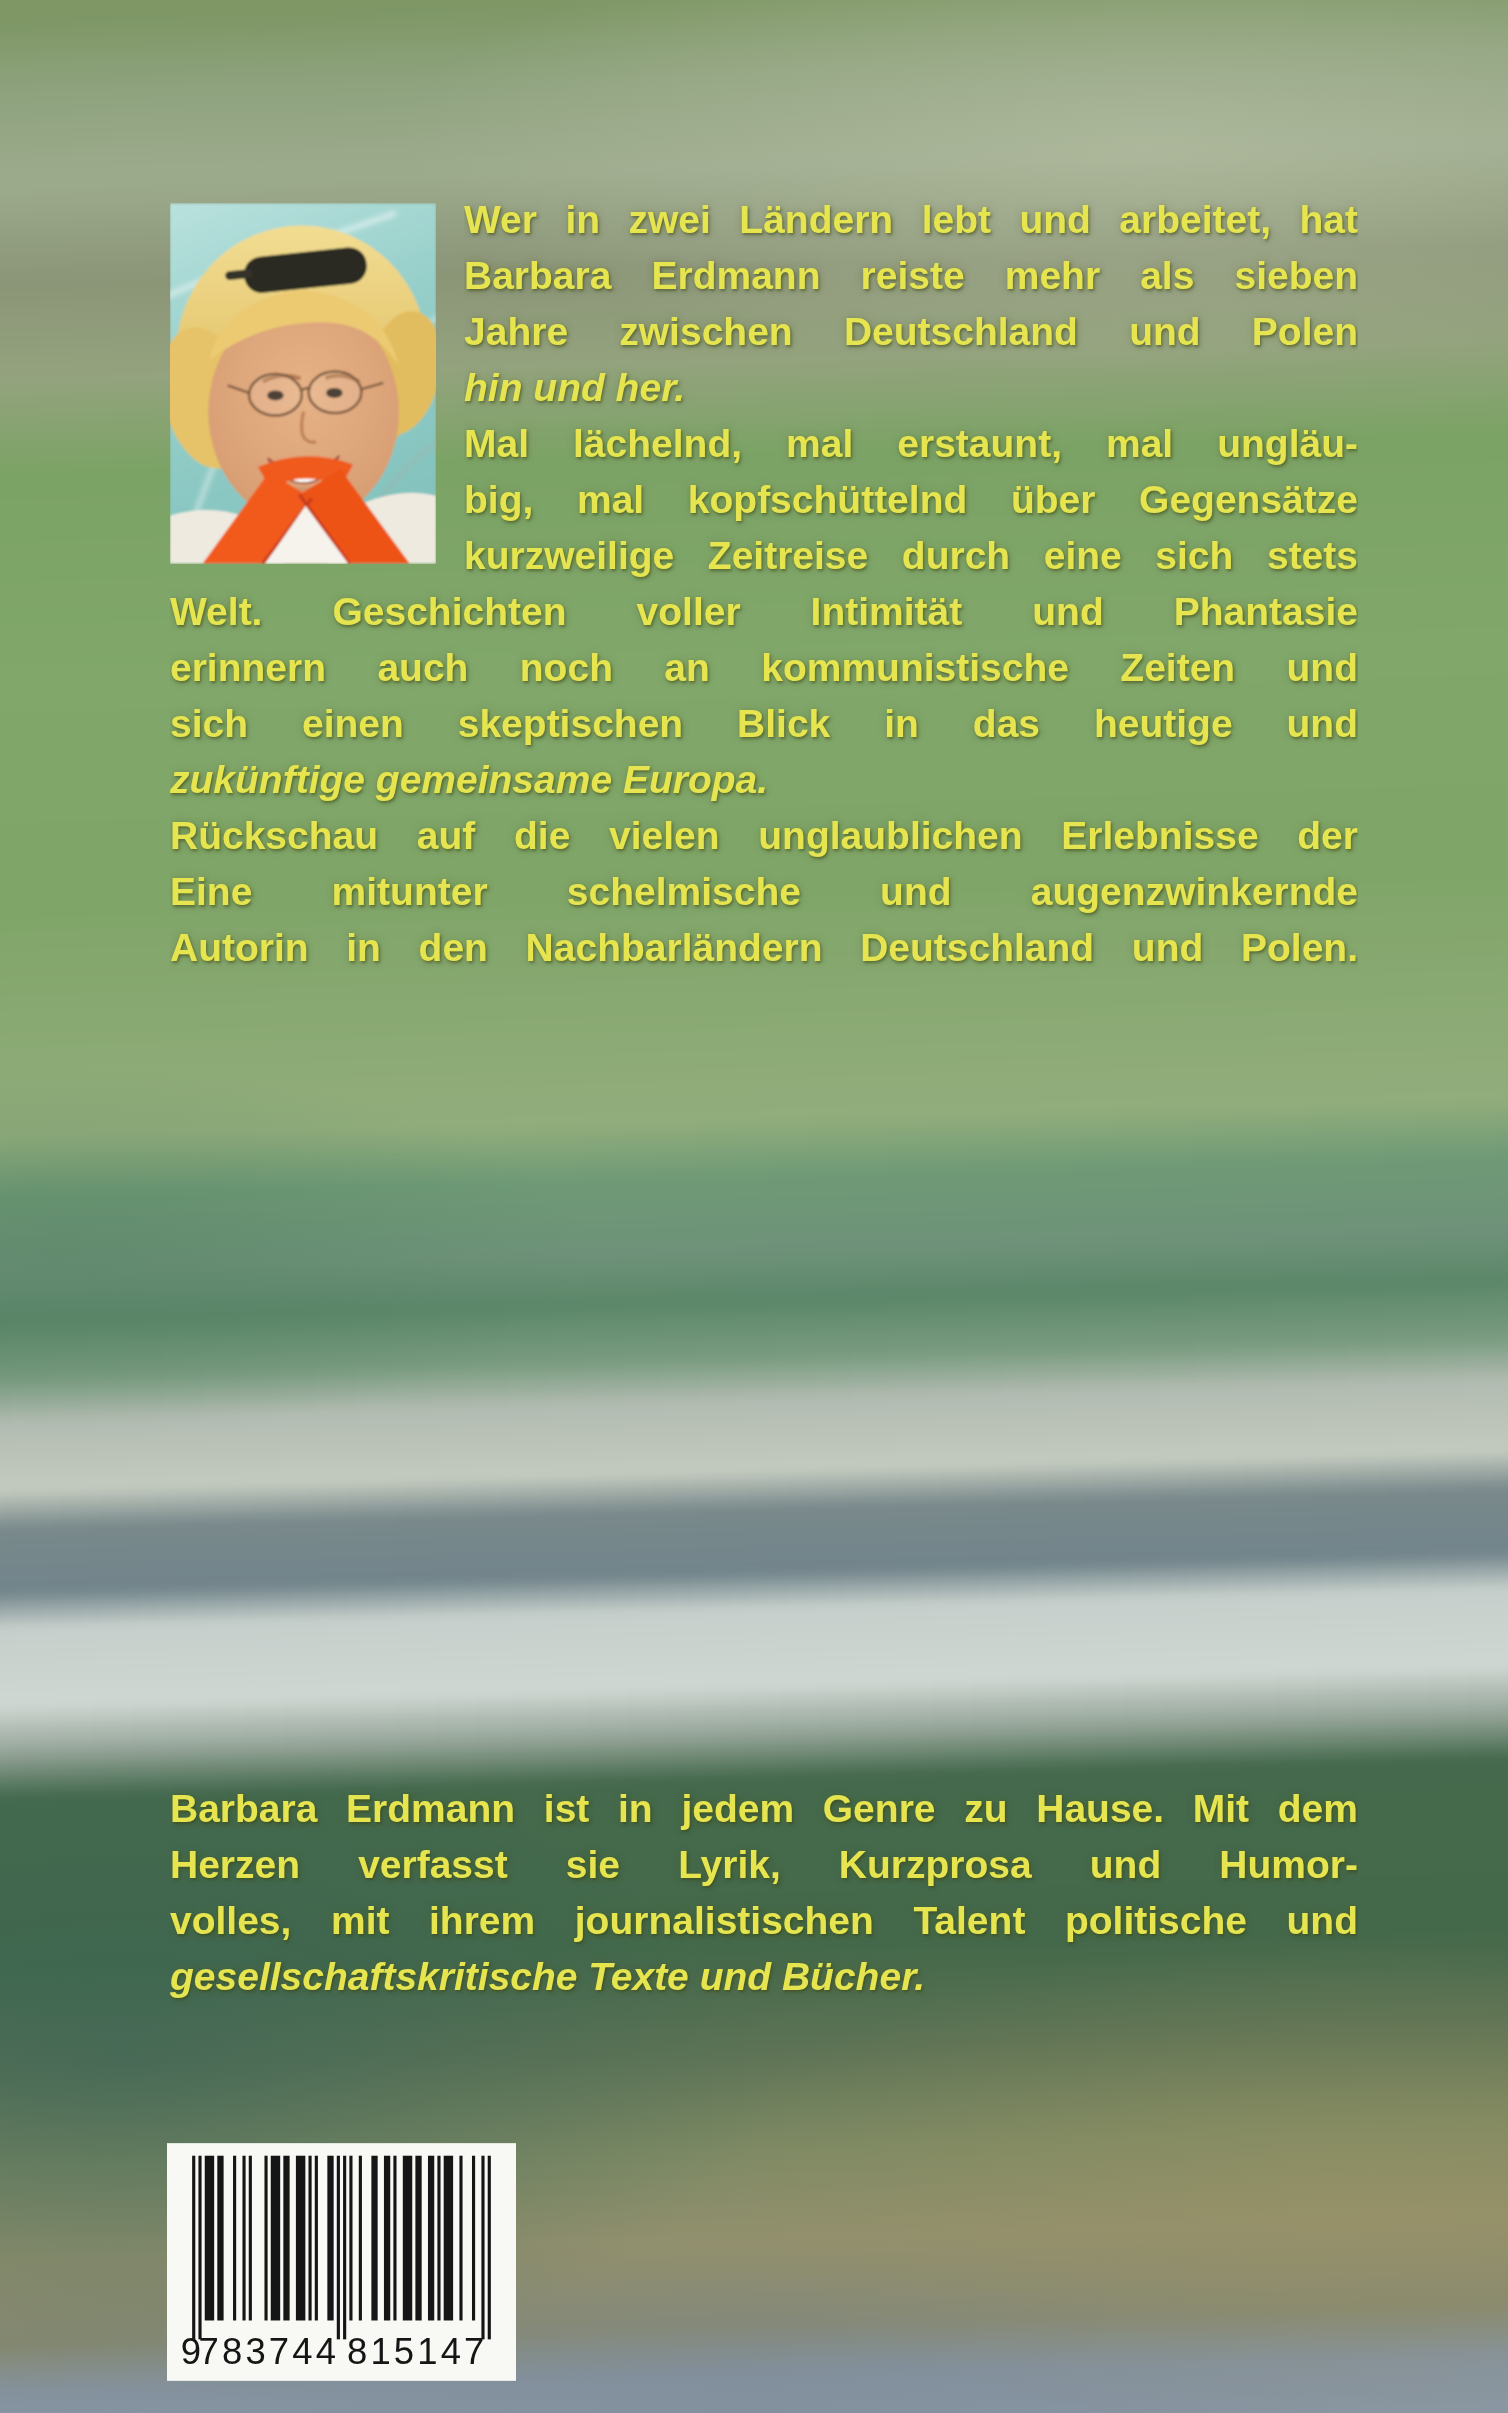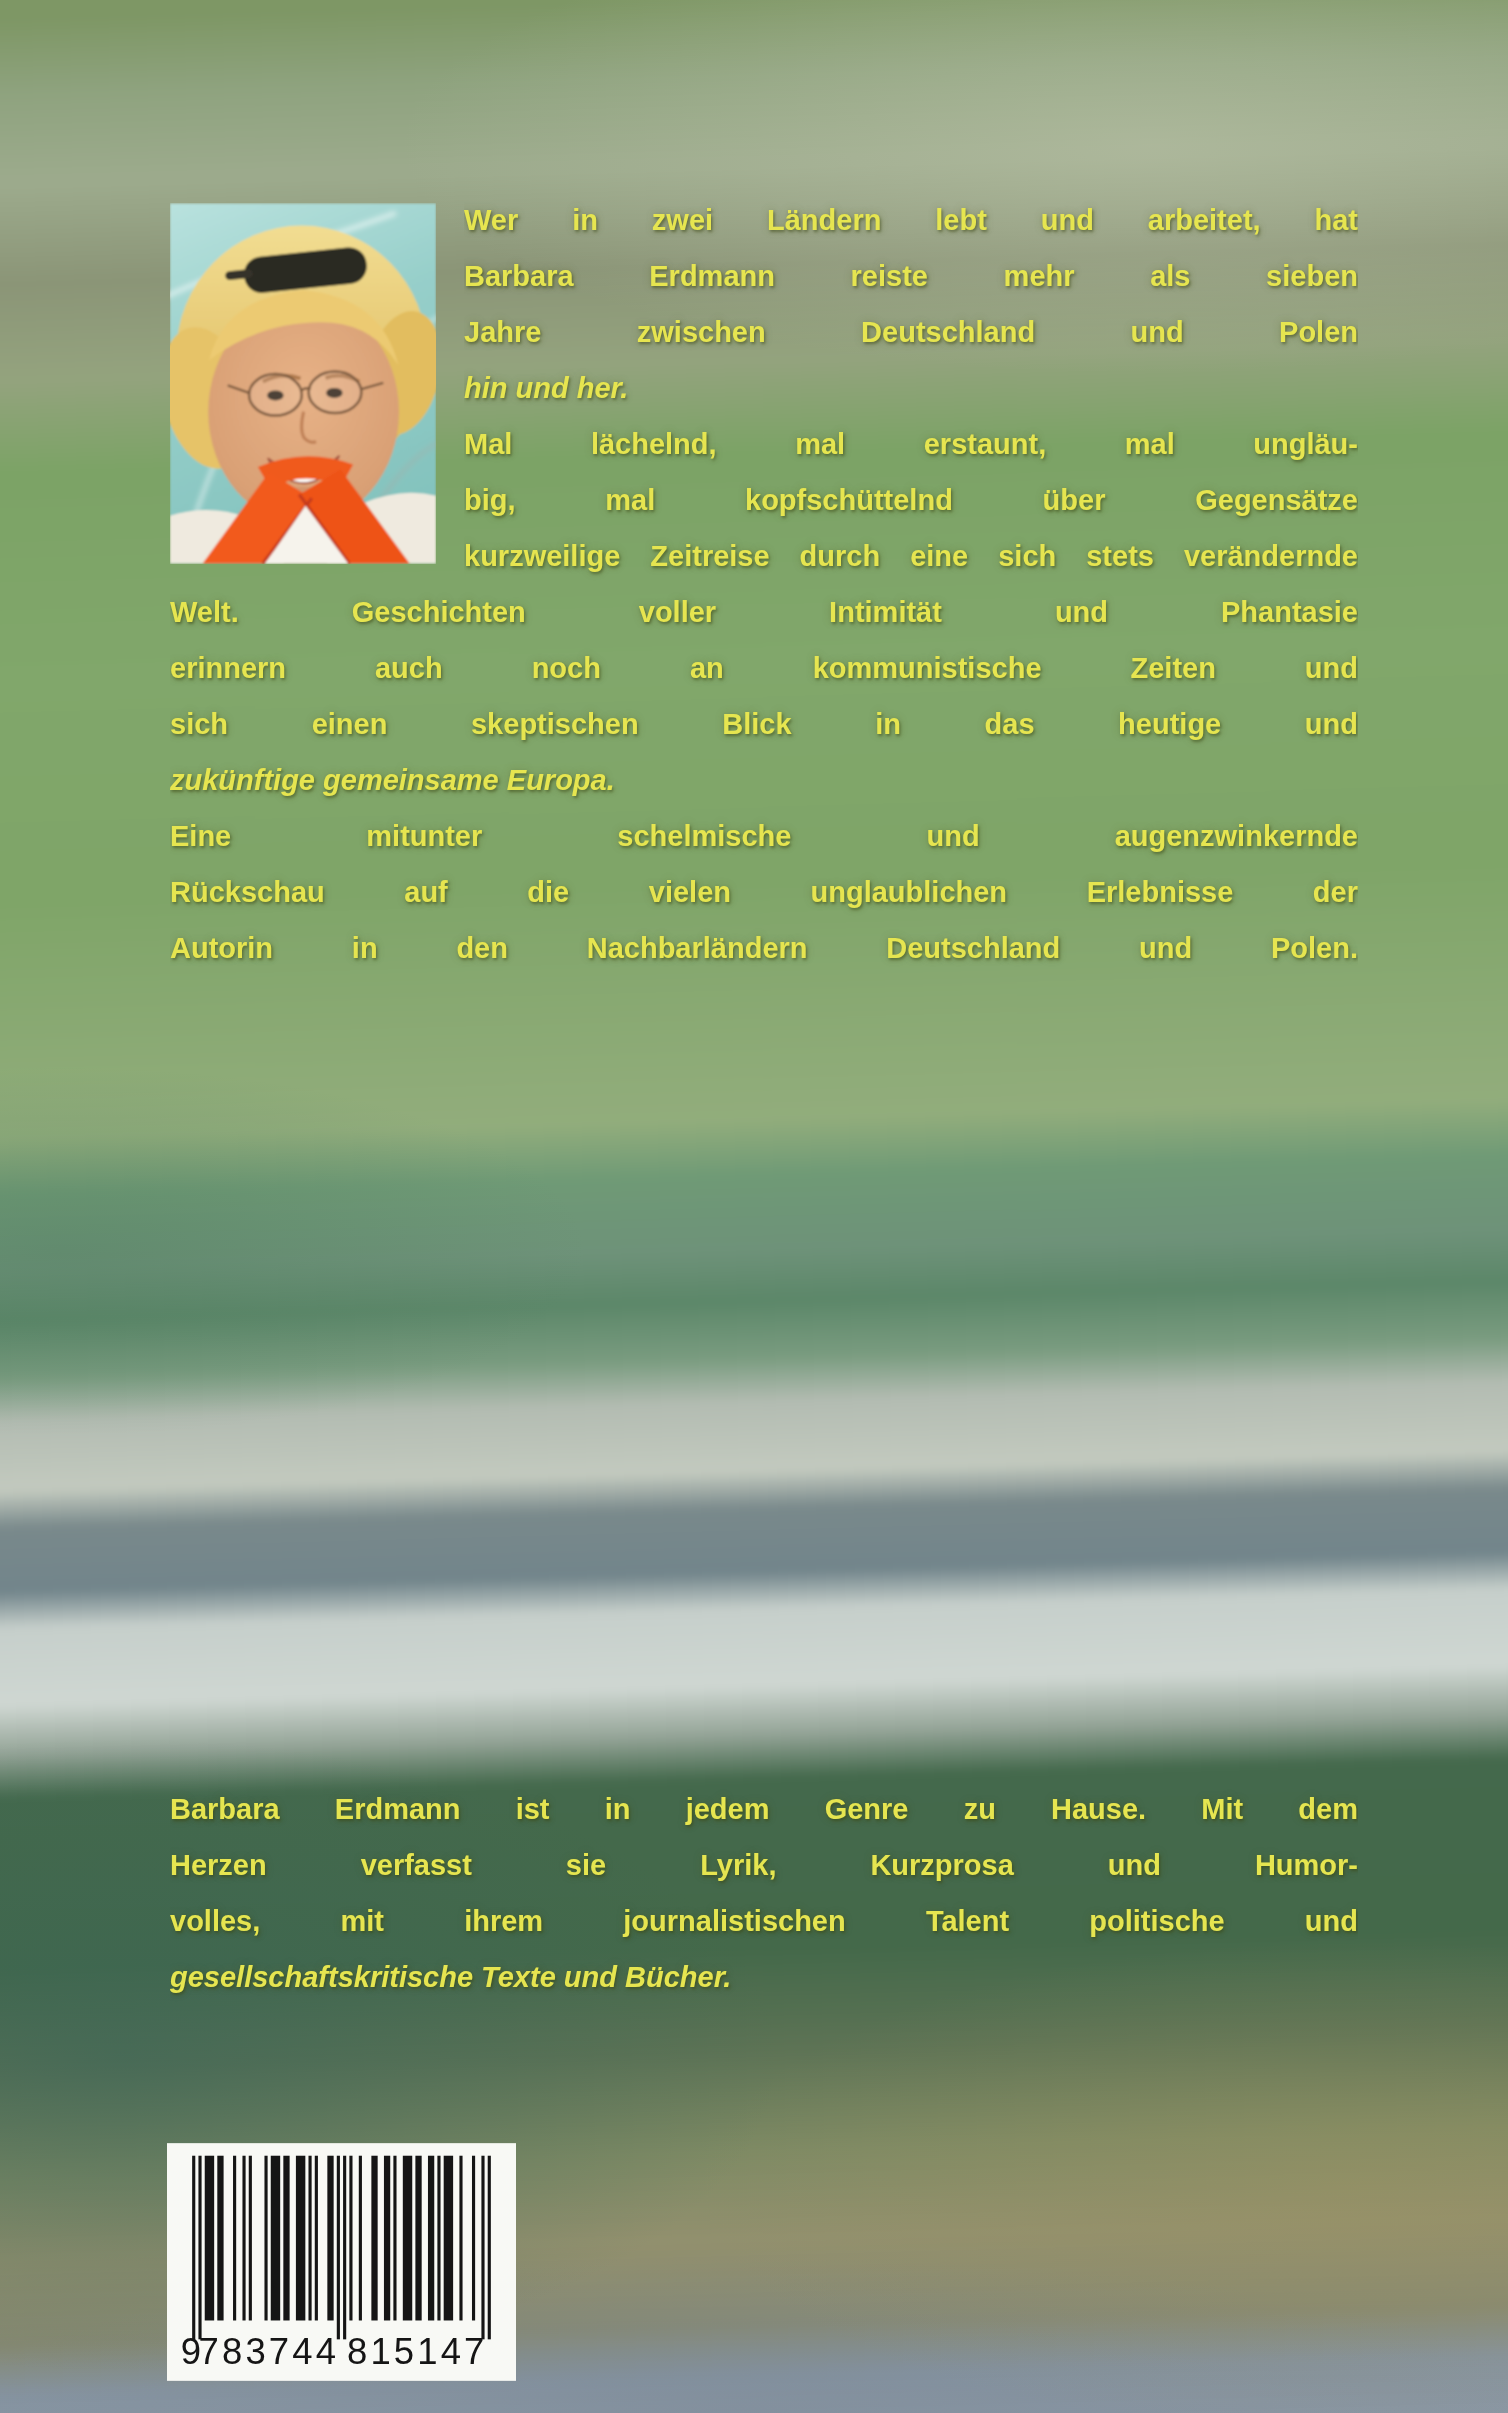--- a/index.html
+++ b/index.html
@@ -29,21 +29,21 @@
       radial-gradient(1068px 327px at 76% 145px,  rgba(186,194,167,.55), rgba(186,194,167,0) 70%),
       radial-gradient(754px 264px at 4% 1251px,  rgba(78,124,94,.38),  rgba(78,124,94,0) 70%),
       radial-gradient(943px 453px at 8% 2055px,  rgba(56,100,88,.55),  rgba(56,100,88,0) 70%),
       radial-gradient(943px 352px at 90% 2187px, rgba(160,148,95,.38), rgba(160,148,95,0) 70%),
       radial-gradient(1068px 201px at 50% 2407px, rgba(125,138,152,.45), rgba(125,138,152,0) 75%);
   }
   .blurb { position:absolute; left:170px; width:1188px; }
   .blurb-a { top:192px; }
   .blurb-b { top:1737px;margin-top:44px; }
   .line {
-    height:56px; line-height:56px; font-size:29px; font-weight:bold;
+    height:56px; line-height:56px; font-size:39px; font-weight:bold;
     color:var(--text_yellow,#e6e550);
     text-shadow:1.3px 1.9px 3.1px rgba(55,65,15,.55), 0 0 8.8px rgba(90,100,30,.30);
     overflow:hidden; white-space:nowrap;
   }
   .jl { text-align:justify; text-align-last:justify; white-space:normal; }
   .el { text-align:left;font-style:italic; }
   .photo-float {
     float:left; width:266px; height:361px; margin:10.7px 28px 17.6px 0;
   }
   .photo-float svg { display:block; width:266px; height:361px; }
@@ -132,22 +132,22 @@
     <div class="line jl">Barbara Erdmann reiste mehr als sieben</div>
     <div class="line jl">Jahre zwischen Deutschland und Polen</div>
     <div class="line el">hin und her.</div>
     <div class="line jl">Mal lächelnd, mal erstaunt, mal ungläu-</div>
     <div class="line jl">big, mal kopfschüttelnd über Gegensätze</div>
     <div class="line jl">kurzweilige Zeitreise durch eine sich stets verändernde</div>
     <div class="line jl">Welt. Geschichten voller Intimität und Phantasie</div>
     <div class="line jl">erinnern auch noch an kommunistische Zeiten und</div>
     <div class="line jl">sich einen skeptischen Blick in das heutige und</div>
     <div class="line el">zukünftige gemeinsame Europa.</div>
+    <div class="line jl">Rückschau auf die vielen unglaublichen Erlebnisse der</div>
     <div class="line jl">Eine mitunter schelmische und augenzwinkernde</div>
-    <div class="line jl">Rückschau auf die vielen unglaublichen Erlebnisse der</div>
     <div class="line jl">Autorin in den Nachbarländern Deutschland und Polen.</div>
   </div>
 
   <div class="blurb blurb-b">
     <div class="line jl">Barbara Erdmann ist in jedem Genre zu Hause. Mit dem</div>
     <div class="line jl">Herzen verfasst sie Lyrik, Kurzprosa und Humor-</div>
     <div class="line jl">volles, mit ihrem journalistischen Talent politische und</div>
     <div class="line el">gesellschaftskritische Texte und Bücher.</div>
   </div>
 

